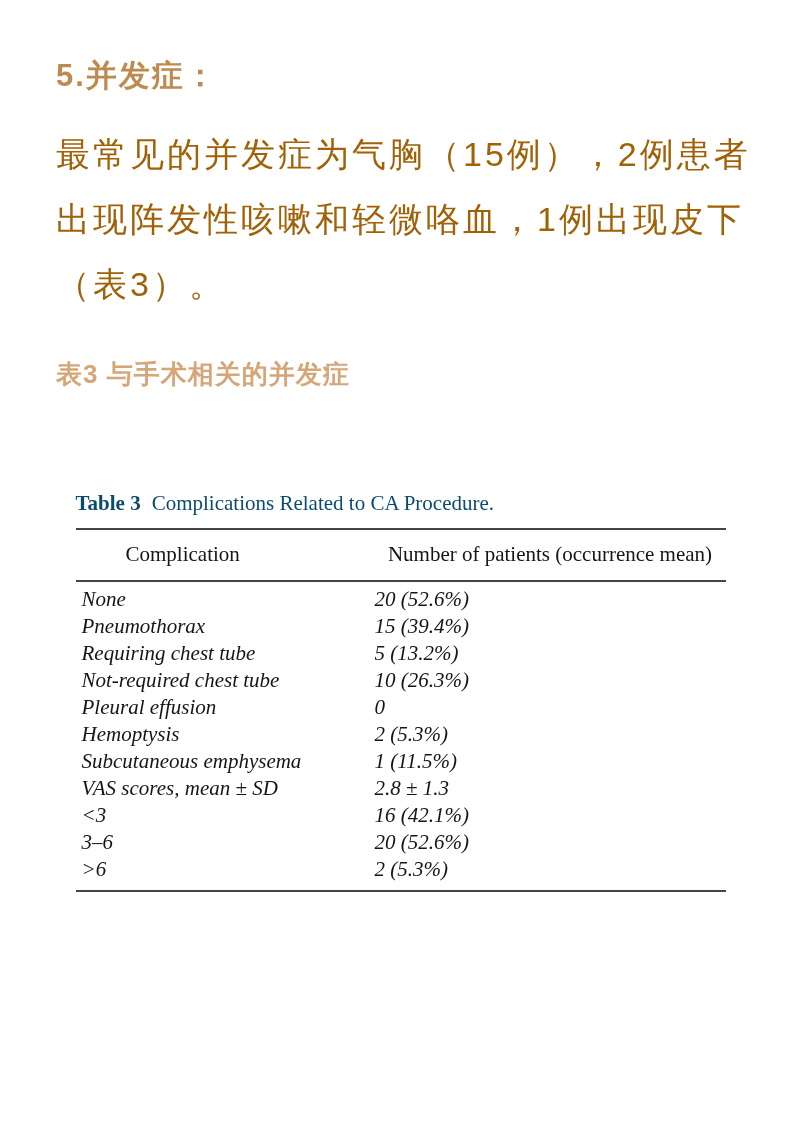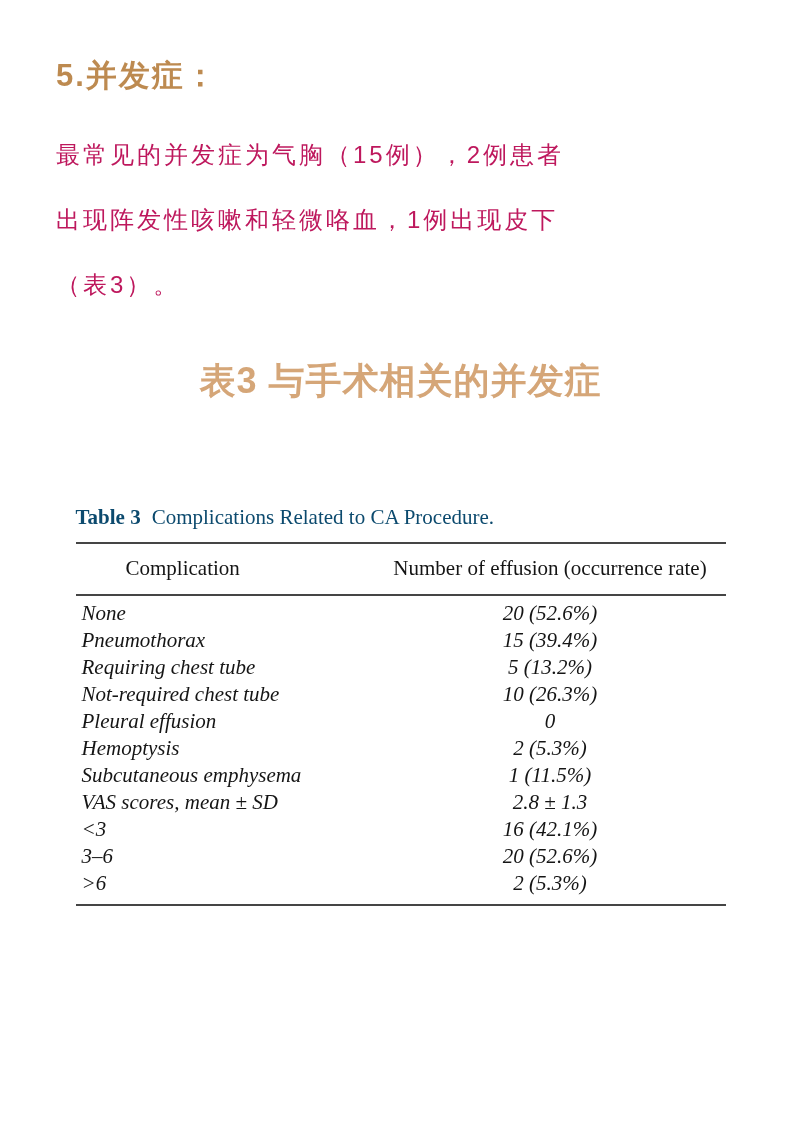--- a/index.html
+++ b/index.html
@@ -21,32 +21,31 @@
   .heading {
     font-size: 31px;
     font-weight: bold;
     color: #bd8a50;
     line-height: 36px;
     letter-spacing: 2px;
     margin: 0;
   }
   .paragraph {
     margin-top: 28px;
-    font-size: 24px;
-    color: #be185d;
+    font-size: 34px;
+    color: #a16207;
     letter-spacing: 3px;
     line-height: 65px;
   }
   .paragraph .line {
     white-space: nowrap;
   }
   .table-title {
     margin-top: 40px;
-    text-align: center;
-    font-size: 36px;
+    font-size: 26px;
     font-weight: bold;
     color: #d5a678;
     letter-spacing: 1px;
   }
   .paper-table {
     width: 650px;
     margin: 98px auto 0 auto;
     font-family: "Liberation Serif", serif;
     color: #151515;
   }
@@ -89,21 +88,20 @@
     font-size: 21px;
     line-height: 27px;
     font-style: italic;
   }
   .t-row .cell-label {
     text-align: left;
     padding-left: 6px;
     white-space: nowrap;
   }
   .t-row .cell-value {
-    text-align: center;
     white-space: nowrap;
   }
   .t-footnote {
     margin-top: 13px;
     font-size: 20px;
     color: #101010;
     padding-left: 2px;
   }
 </style>
 </head>
@@ -125,21 +123,21 @@
     <div class="paper-table">
 
       <div class="t-caption">
         <span class="cap-label">Table 3</span><span>Complications Related to CA Procedure.</span>
       </div>
 
       <hr class="t-rule">
 
       <div class="t-header">
         <div class="col-head-left">Complication</div>
-        <div class="col-head-right">Number of effusion (occurrence rate)</div>
+        <div class="col-head-right">Number of patients (occurrence mean)</div>
       </div>
 
       <hr class="t-rule">
 
       <div class="t-body">
         <div class="t-row">
           <div class="cell-label">None</div>
           <div class="cell-value">20 (52.6%)</div>
         </div>
         <div class="t-row">

